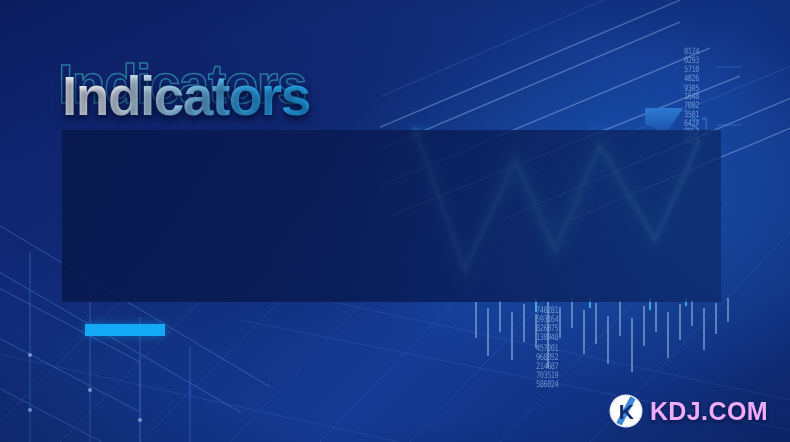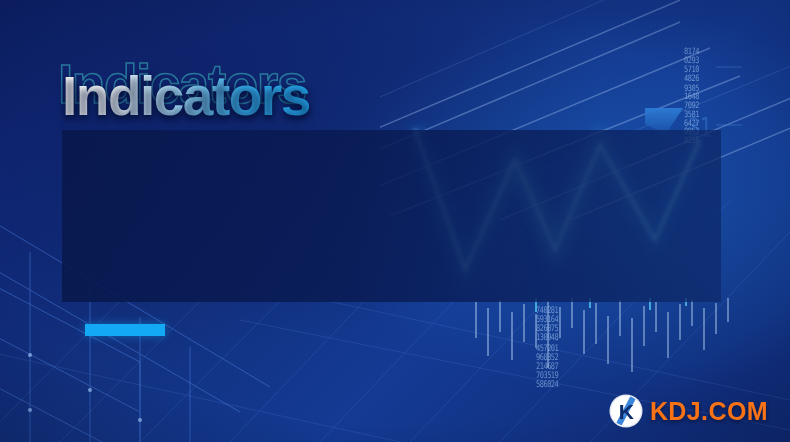--- a/index.html
+++ b/index.html
@@ -231,21 +231,21 @@
     position: absolute;
     left: 50%;
     top: -6px;
     width: 6px;
     height: 44px;
     background: #2f7fd8;
     transform: translateX(-60%) rotate(28deg);
     opacity: 0.95;
   }
   .logo-text {
-    color: #f97316;
+    color: #f0abfc;
     font-size: 25px;
     font-weight: bold;
     letter-spacing: 0.4px;
     font-family: "Liberation Sans", sans-serif;
     text-shadow: 0 2px 4px rgba(2,10,38,0.6);
   }
 </style>
 </head>
 <body>
 

